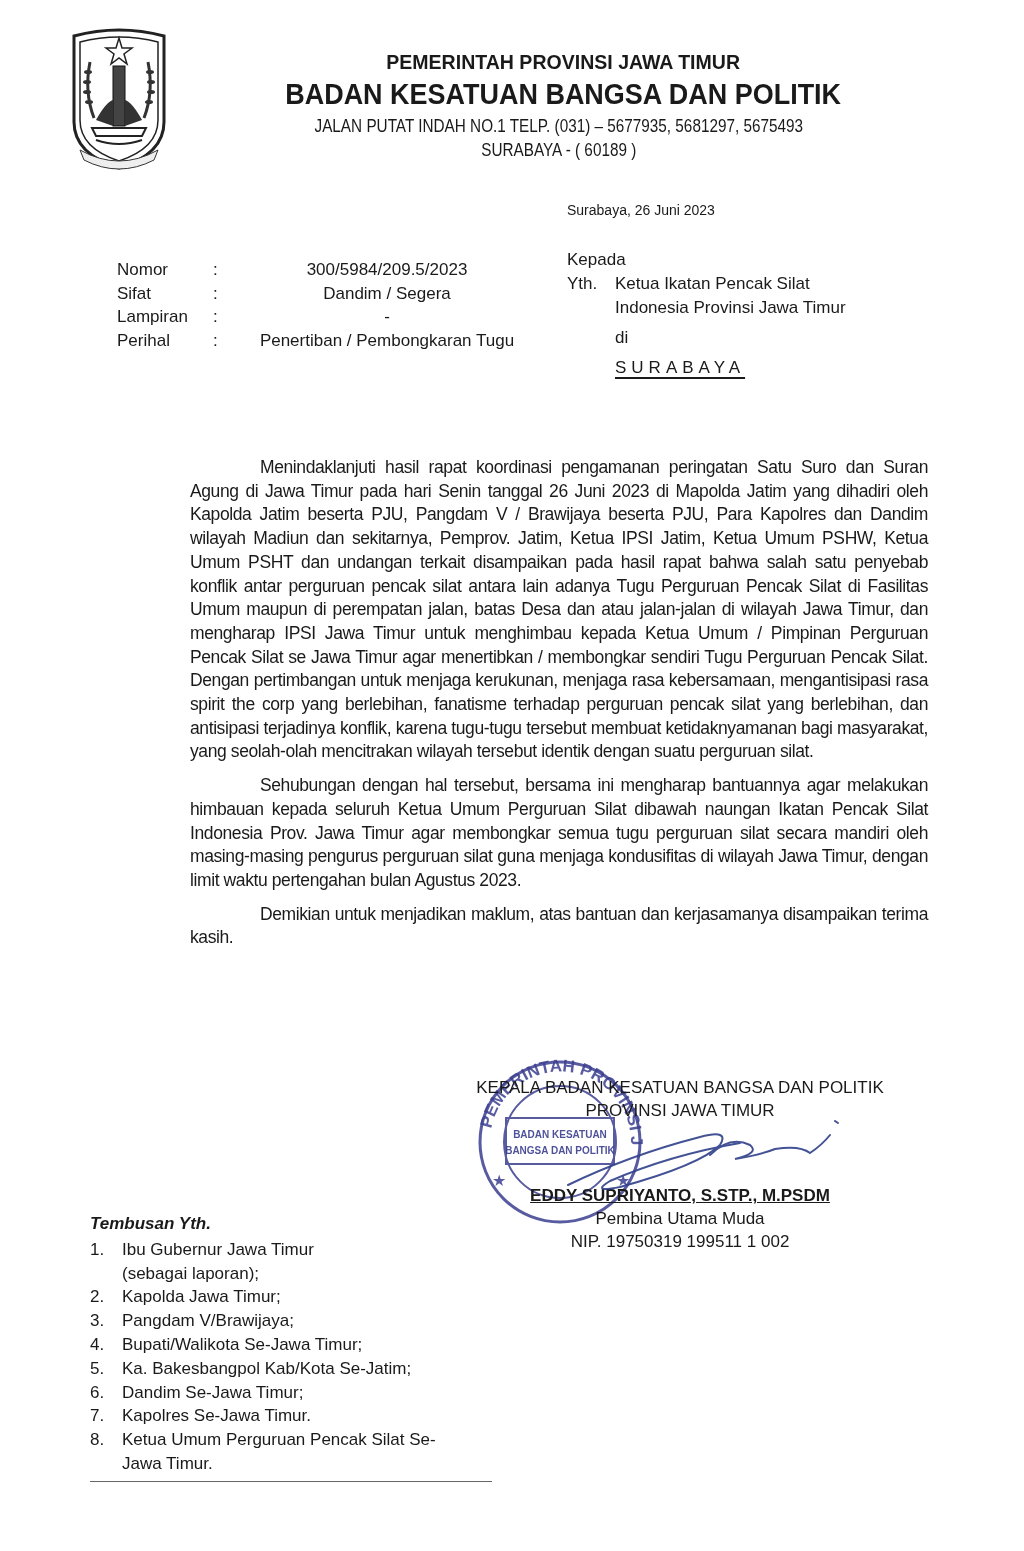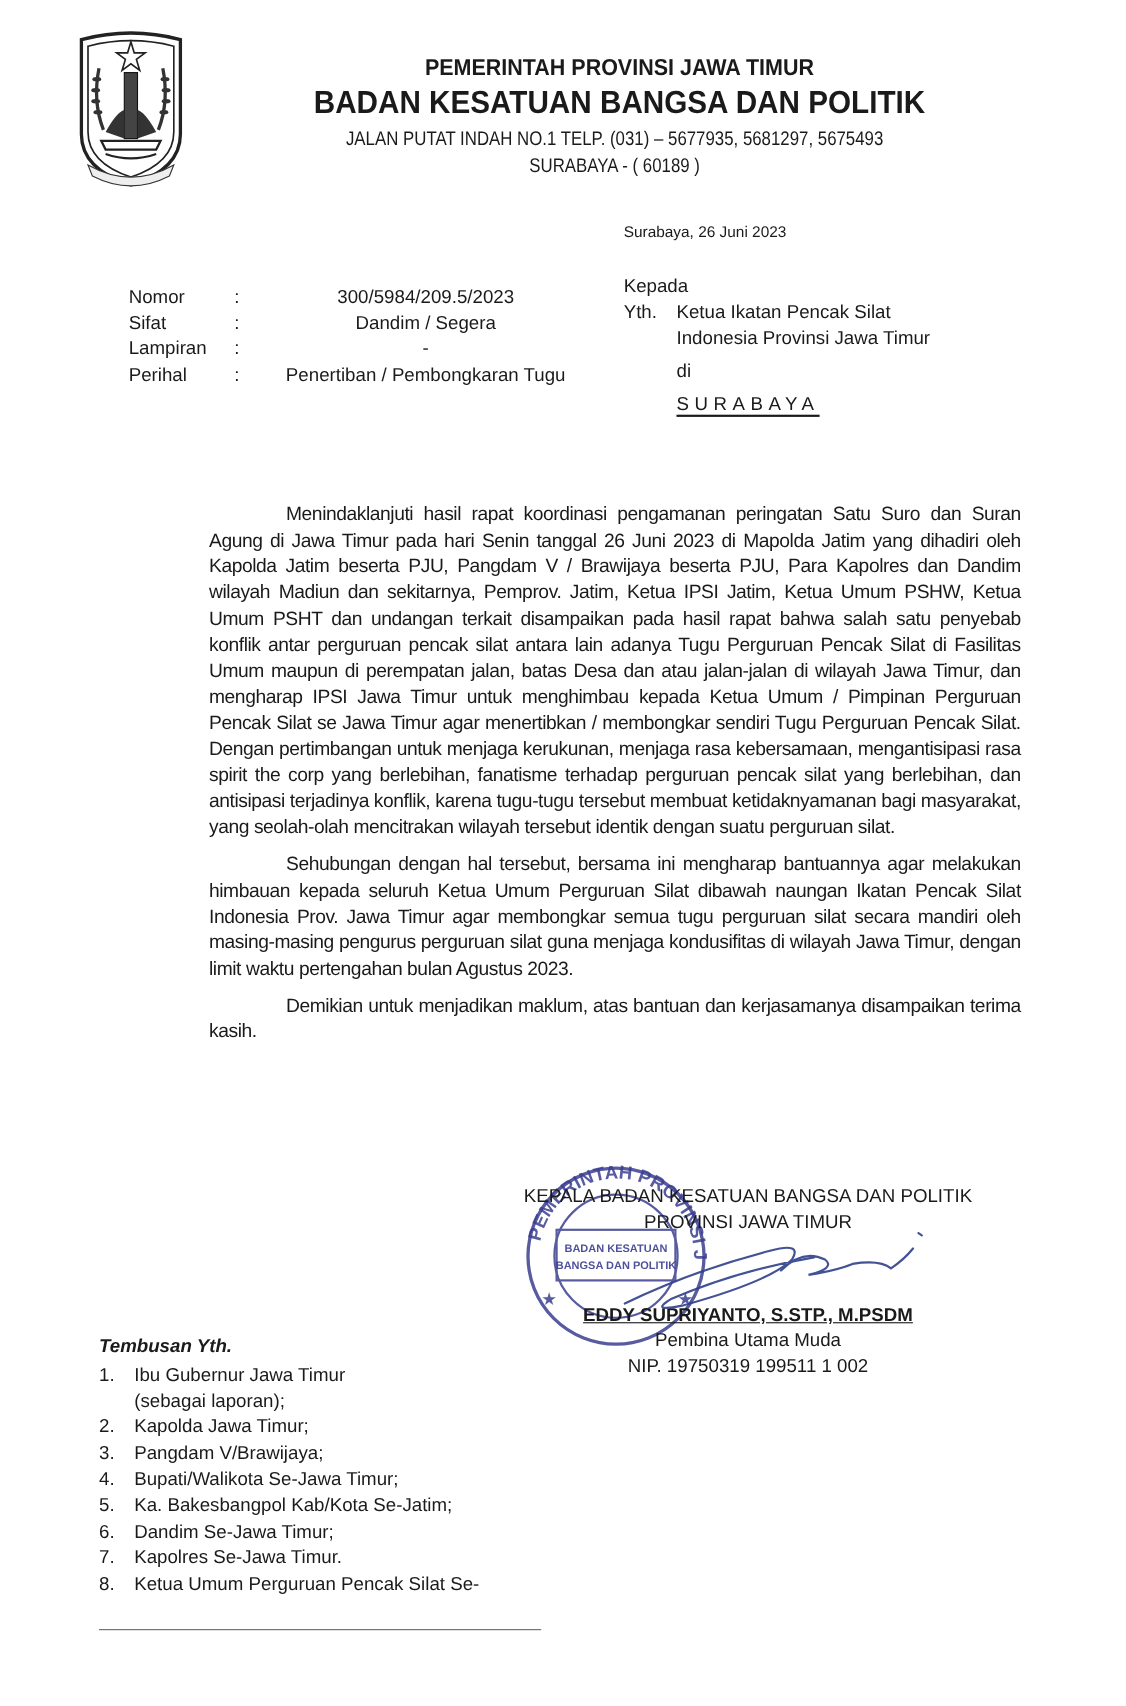--- a/index.html
+++ b/index.html
@@ -190,16 +190,17 @@
     <span class="txt">Dandim Se-Jawa Timur;</span>
   </div>
   <div class="item">
     <span class="num">7.</span>
     <span class="txt">Kapolres Se-Jawa Timur.</span>
   </div>
   <div class="item">
     <span class="num">8.</span>
     <span class="txt">
       <div>Ketua Umum Perguruan Pencak Silat Se-</div>
+      <div>Jawa Timur.</div>
     </span>
   </div>
 </div>
 <div class="abs tem-line"></div>
 
 </body></html>

